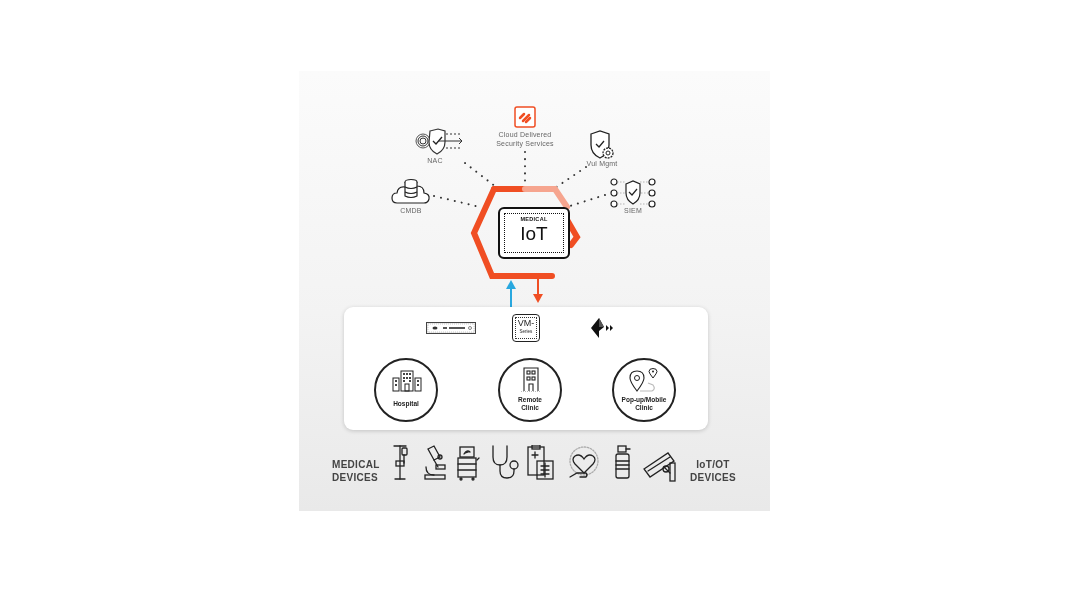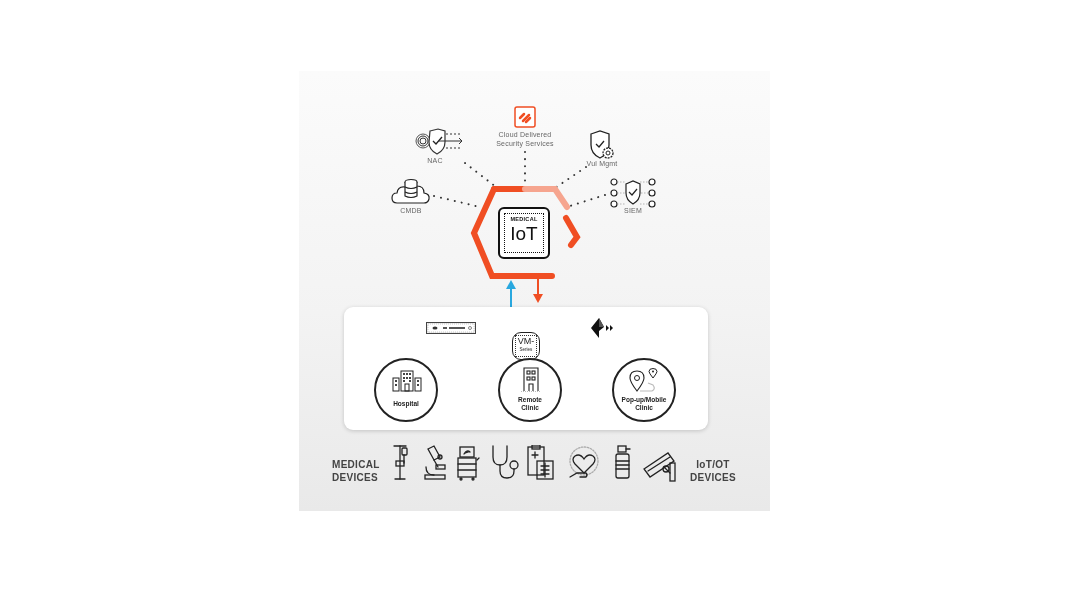--- a/index.html
+++ b/index.html
@@ -18,32 +18,32 @@
   .circle {
     position: absolute; width: 64px; height: 64px; border-radius: 50%;
     border: 2px solid #222; background: #fff;
   }
   .circle .ctext {
     position: absolute; left: 0; right: 0; text-align: center;
     font-size: 6.5px; font-weight: bold; color: #222; line-height: 8px;
   }
   .devlbl { position: absolute; font-size: 10px; font-weight: bold; color: #444; line-height: 13px; letter-spacing: 0.3px; }
   .iot-box {
-    position: absolute; left: 498px; top: 207px; width: 52px; height: 52px;
+    position: absolute; left: 498px; top: 207px; width: 72px; height: 52px;
     border: 2px solid #111; border-radius: 6px; background: #fff;
   }
   .iot-inner {
     position: absolute; left: 4px; top: 4px; right: 4px; bottom: 4px;
     border: 1.5px dotted #111;
   }
   .iot-small { position: absolute; top: 7px; left: 0; right: 0; text-align: center; font-size: 5.5px; font-weight: bold; color: #111; letter-spacing: 0.3px; }
   .iot-big { position: absolute; top: 14px; left: 0; right: 0; text-align: center; font-size: 19px; color: #111; }
   .vm-box {
-    position: absolute; left: 512px; top: 332px; width: 28px; height: 28px;
-    border: 1.5px solid #222; border-radius: 9px; background: #fff;
+    position: absolute; left: 512px; top: 314px; width: 28px; height: 28px;
+    border: 1.5px solid #222; border-radius: 4px; background: #fff;
   }
   .vm-inner { position: absolute; left: 2px; top: 2px; right: 2px; bottom: 2px; border: 1px dotted #333; }
   .vm-t { position: absolute; top: 3px; left: 0; right: 0; text-align: center; font-size: 9px; color: #222; }
   .vm-s { position: absolute; top: 14px; left: 0; right: 0; text-align: center; font-size: 4.5px; color: #222; }
 </style>
 </head>
 <body>
 
 <div class="panel"></div>
 

